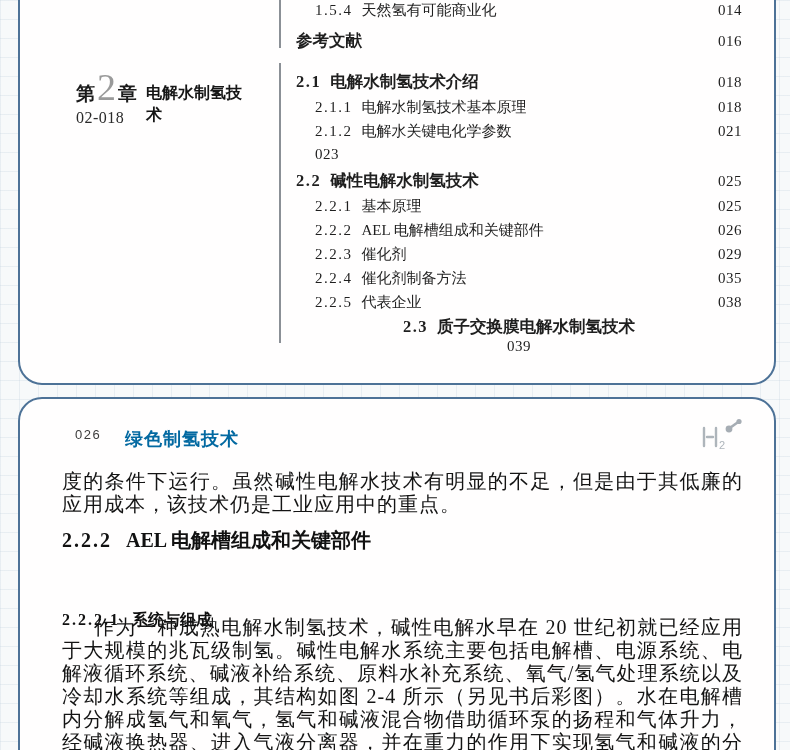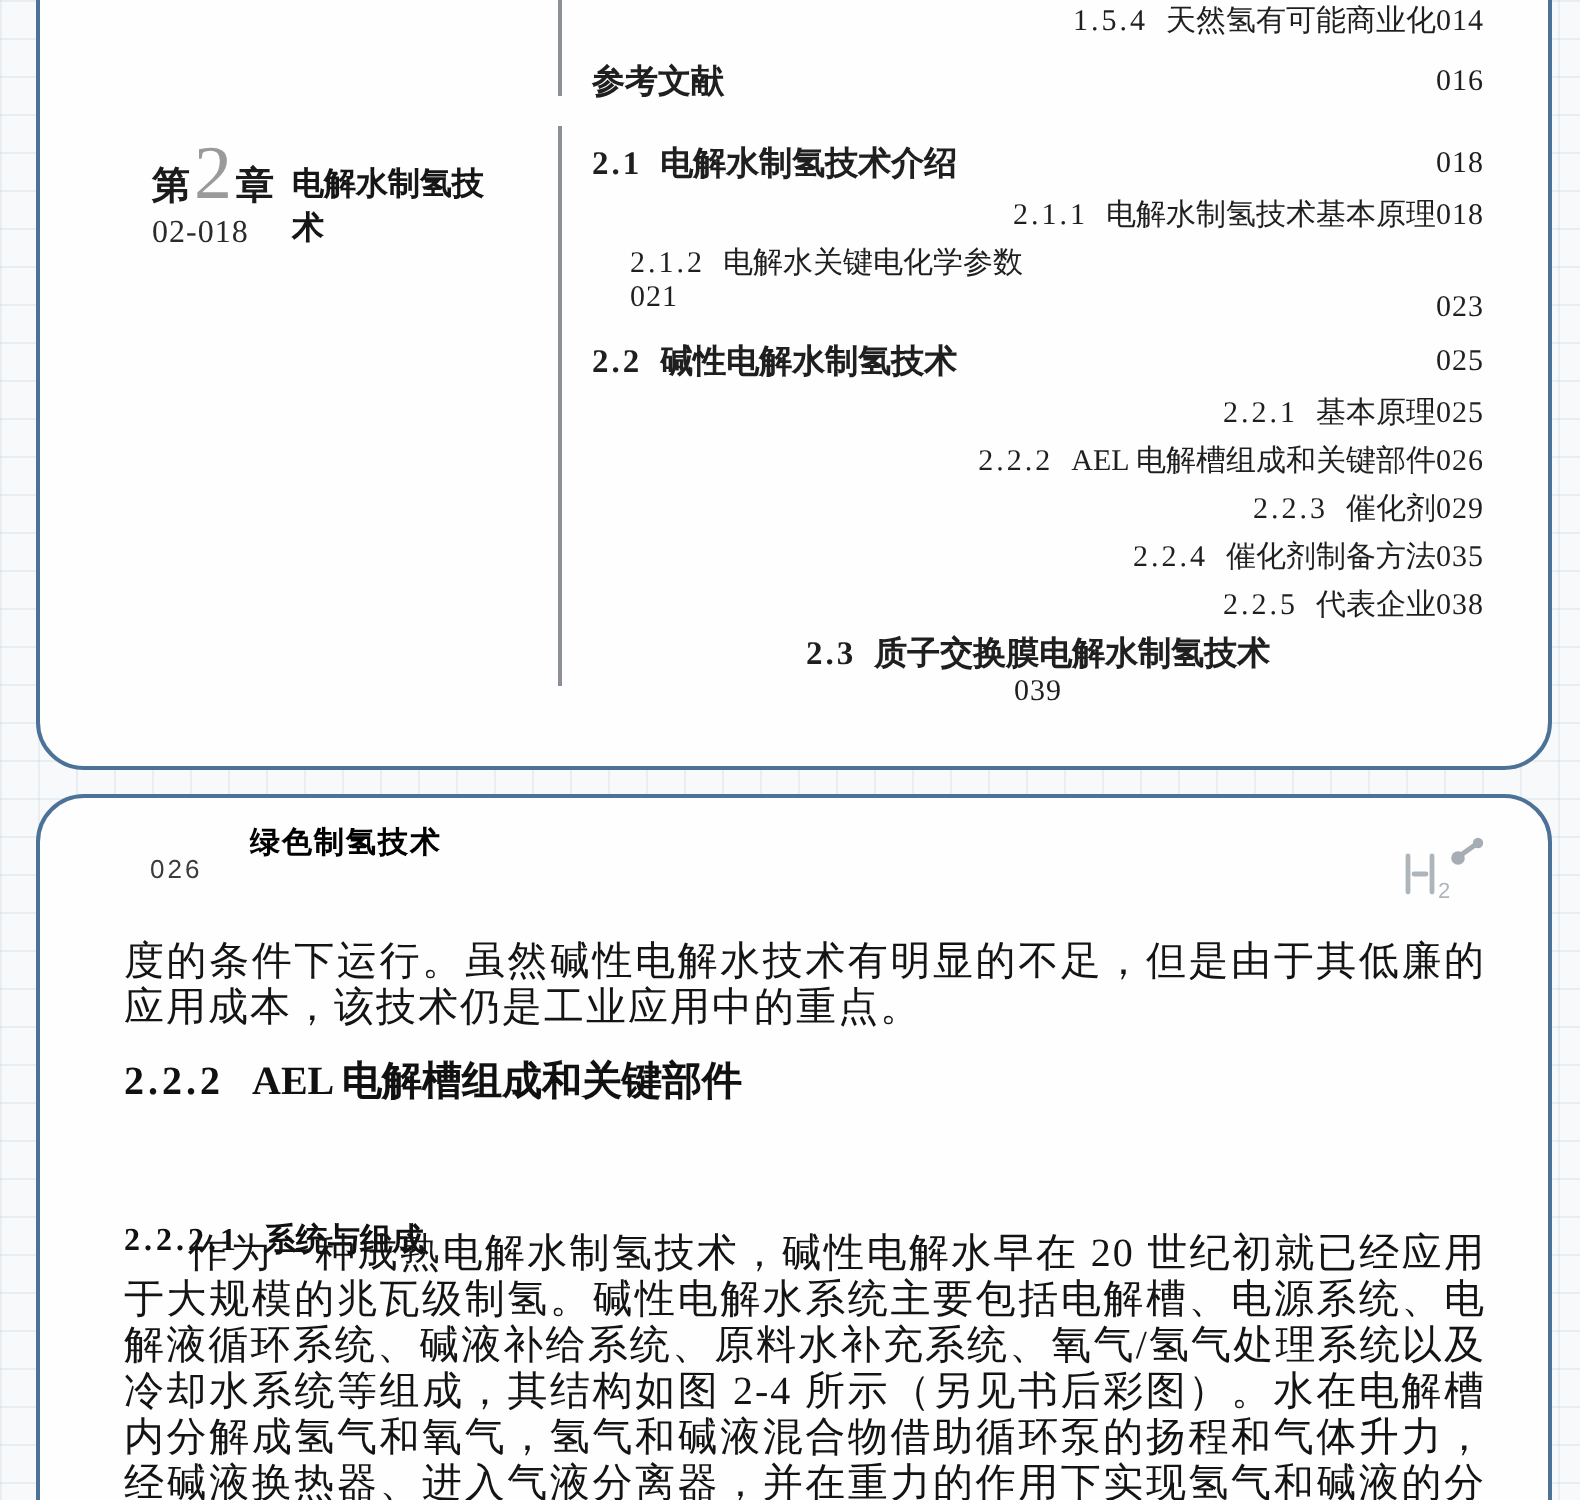--- a/index.html
+++ b/index.html
@@ -36,32 +36,32 @@
     font-size:16px;line-height:22px;color:#161616;
   }
 
   
   .toc-row{
     position:absolute;left:296px;width:446px;box-sizing:border-box;
     display:flex;justify-content:space-between;align-items:baseline;
     white-space:nowrap;color:#1f1f1f;
   }
   .toc-row.lvl1{font-weight:bold;font-size:16.5px;align-items:center;}
-  .toc-row.lvl2{font-size:15px;padding-left:19px;justify-content:flex-end;}
+  .toc-row.lvl2{font-size:15px;padding-left:19px;}
   .toc-num{margin-right:9px;letter-spacing:1.5px;}
   .toc-page{font-weight:normal;font-size:15px;letter-spacing:0.5px;}
 
   
   .pg-num{
     position:absolute;left:75px;top:427px;
     font-family:"Liberation Sans",sans-serif;font-size:13px;color:#3c3c3c;letter-spacing:1.5px;
   }
   .run-title{
-    position:absolute;left:125px;top:412px;
-    font-family:"Liberation Sans",sans-serif;font-weight:bold;font-size:15px;color:#000000;letter-spacing:1px;
+    position:absolute;left:125px;top:427px;
+    font-family:"Liberation Sans",sans-serif;font-weight:bold;font-size:18px;color:#0369a1;letter-spacing:1px;
   }
   .logo{position:absolute;left:700px;top:416px;width:48px;height:38px;}
   .para{
     position:absolute;left:62px;width:681px;
     font-size:20px;line-height:23px;letter-spacing:1px;
     text-align:justify;color:#141414;
   }
   #para-intro{top:470px;}
   #para-body{top:616px;text-indent:32px;}
   .sec-head{
@@ -106,21 +106,21 @@
 
 <div id="toc-ch2-rows">
     <div class="toc-row lvl1" style="top: 71px; gap: 14px;">
       <span><span class="toc-num">2.1</span><span>电解水制氢技术介绍</span></span>
       <span class="toc-page">018</span>
     </div>
     <div class="toc-row lvl2" style="top: 98px;">
       <span><span class="toc-num">2.1.1</span><span>电解水制氢技术基本原理</span></span>
       <span class="toc-page">018</span>
     </div>
-    <div class="toc-row lvl2" style="top: 122px; flex-direction: column;">
+    <div class="toc-row lvl2" style="top: 122px;">
       <span><span class="toc-num">2.1.2</span><span>电解水关键电化学参数</span></span>
       <span class="toc-page">021</span>
     </div>
     <div class="toc-row lvl2" style="top: 146px;">
       <span class="toc-page">023</span>
     </div>
     <div class="toc-row lvl1" style="top: 170px;">
       <span><span class="toc-num">2.2</span><span>碱性电解水制氢技术</span></span>
       <span class="toc-page">025</span>
     </div>

